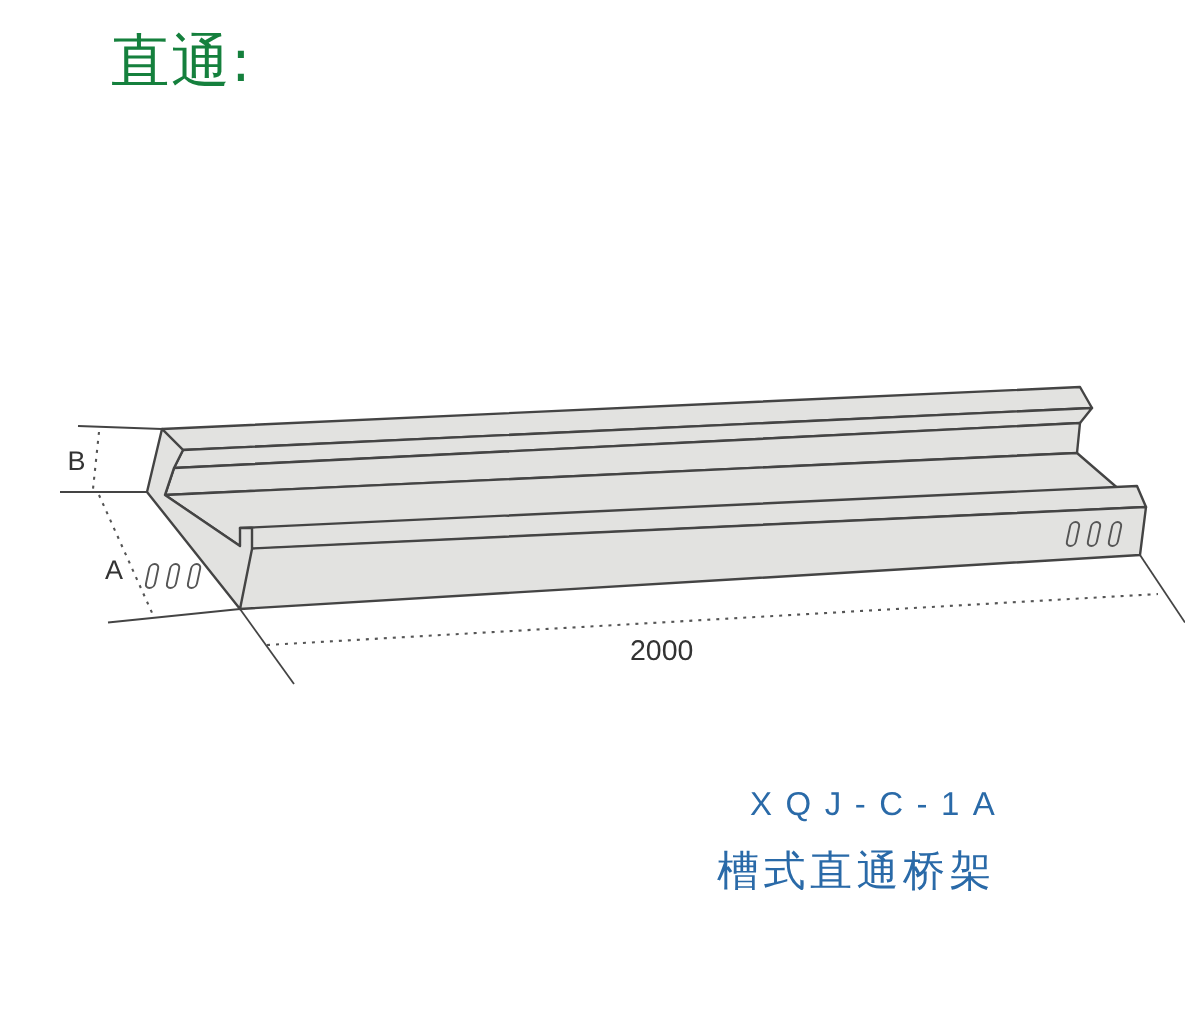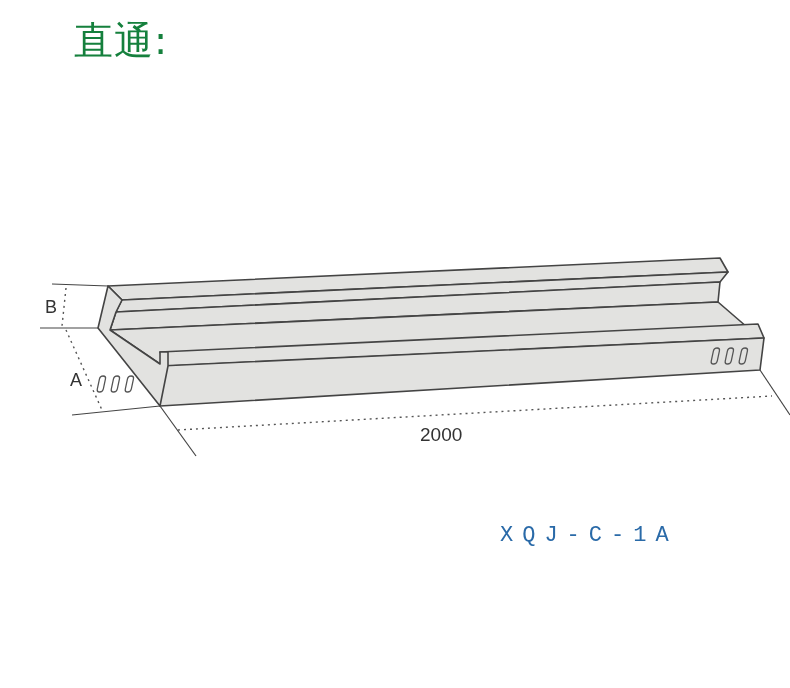--- a/index.html
+++ b/index.html
@@ -3,21 +3,21 @@
   <meta charset="utf-8">
   <style>
     html, body { margin: 0; padding: 0; background: #ffffff; }
     .page { position: relative; width: 790px; height: 688px; background: #ffffff; overflow: hidden; font-family: "DejaVu Sans", sans-serif; }
     .title { position: absolute; left: 40px; top: 14px; font-size: 39px; color: #15803d; letter-spacing: 1px; margin-left: 34px; }
     .diagram { position: absolute; left: 0; top: 0; }
     .dim-label { position: absolute; font-family: "Liberation Sans", sans-serif; color: #333; }
     .lbl-b { left: 45px; top: 297px; font-size: 18px; }
     .lbl-a { left: 70px; top: 370px; font-size: 18px; }
     .lbl-len { left: 420px; top: 424px; font-size: 19px; color: #333; }
-    .model { position: absolute; left: 500px; top: 523px; font-size: 22px; color: #2a6aa8; letter-spacing: 9px; font-family: Liberation Mono, monospace; }
+    .model { position: absolute; left: 500px; top: 523px; font-size: 22px; color: #2a6aa8; letter-spacing: 9px; font-family: Liberation Sans, sans-serif; }
     .name { position: absolute; left: 478px; top: 562px; font-size: 28px; color: #2a6aa8; letter-spacing: 3px; }
   </style>
 </head>
 <body>
 
 <div class="page">
 
   <div class="title">直通:</div>
 
   <svg class="diagram" width="790" height="688" viewBox="0 0 790 688">
@@ -63,13 +63,14 @@
       <line x1="66" y1="330" x2="102" y2="410"></line>
       <line x1="178" y1="430" x2="772" y2="396"></line>
     </g>
   </svg>
 
   <div class="dim-label lbl-b">B</div>
   <div class="dim-label lbl-a">A</div>
   <div class="dim-label lbl-len">2000</div>
 
   <div class="model">XQJ-C-1A</div>
+  <div class="name">槽式直通桥架</div>
 </div>
 
 </body></html>

